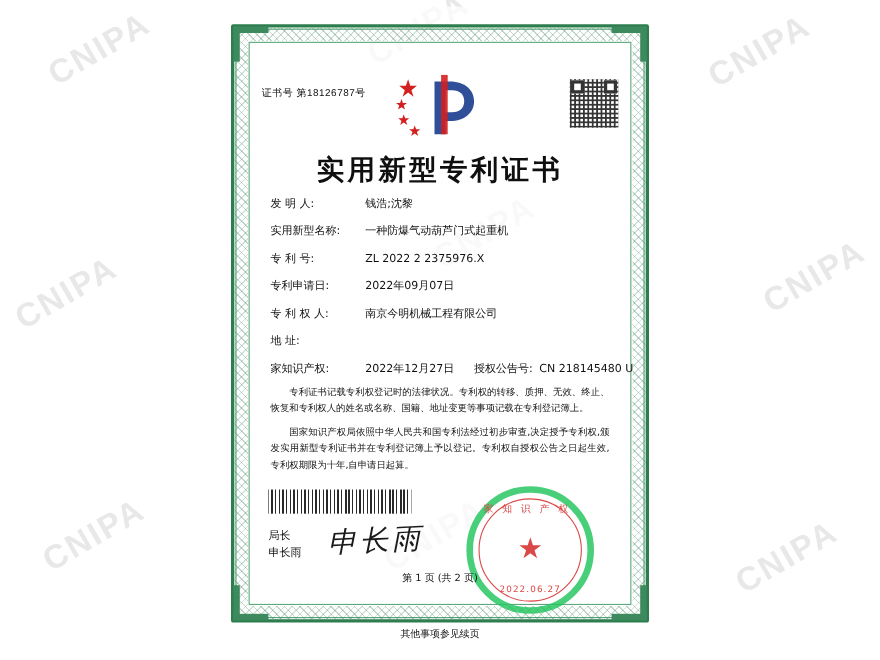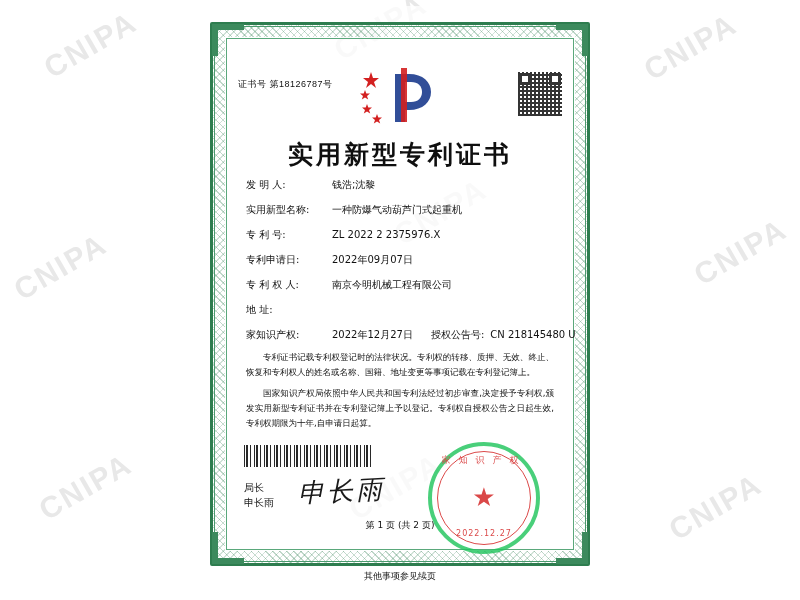--- a/index.html
+++ b/index.html
@@ -242,21 +242,21 @@
   }
 
   
   .seal {
     position: absolute;
     right: 22px;
     top: 392px;
     width: 104px;
     height: 104px;
     border-radius: 50%;
-    border: 4px solid #22c55e;
+    border: 6px solid #22c55e;
     opacity: 0.82;
   }
   .seal .ring {
     position: absolute;
     inset: 5px;
     border-radius: 50%;
     border: 1px solid #d32020;
   }
   .seal .star {
     position: absolute;
@@ -406,21 +406,21 @@
         <div>局长</div>
         <div>申长雨</div>
       </div>
 
       <div class="handwriting">申长雨</div>
 
       <div class="seal">
         <div class="ring"></div>
         <div class="seal-top">家知识产权</div>
         <div class="star">★</div>
-        <div class="seal-bottom">2022.12.27</div>
+        <div class="seal-bottom">2022.06.27</div>
       </div>
 
       <div class="page-no">第 1 页 (共 2 页)</div>
 
     </div>
   </div>
 
   <div class="footnote">其他事项参见续页</div>
 
 </div>

